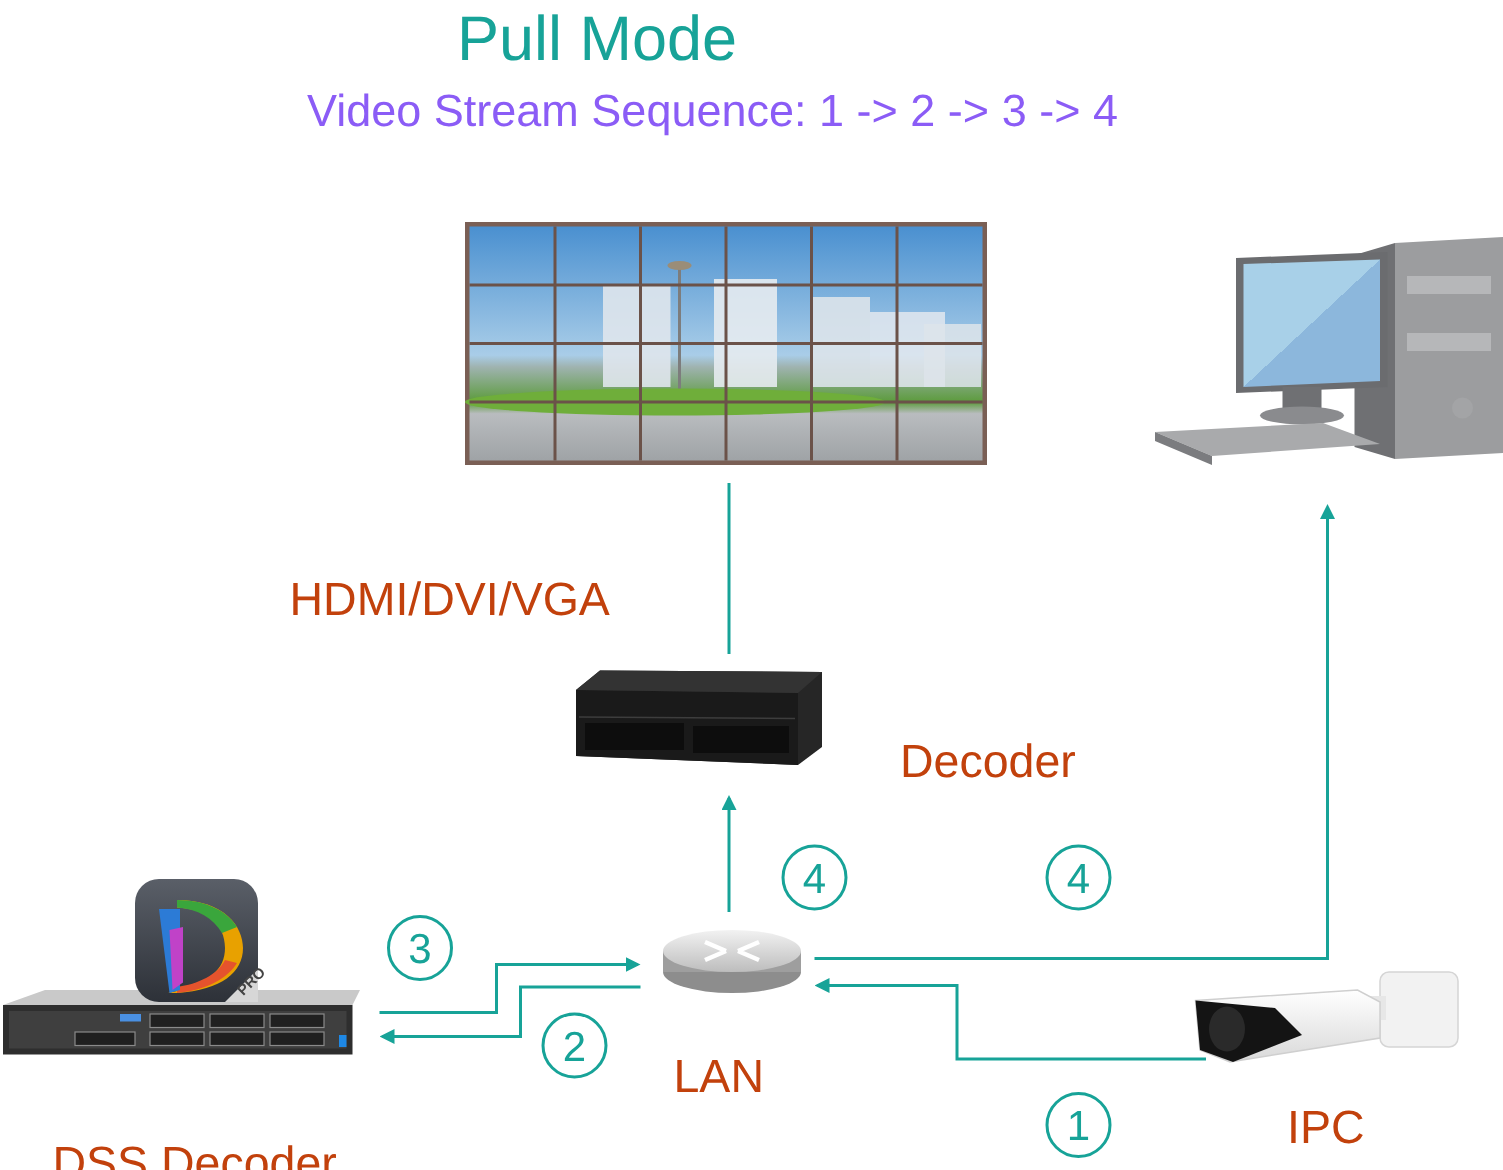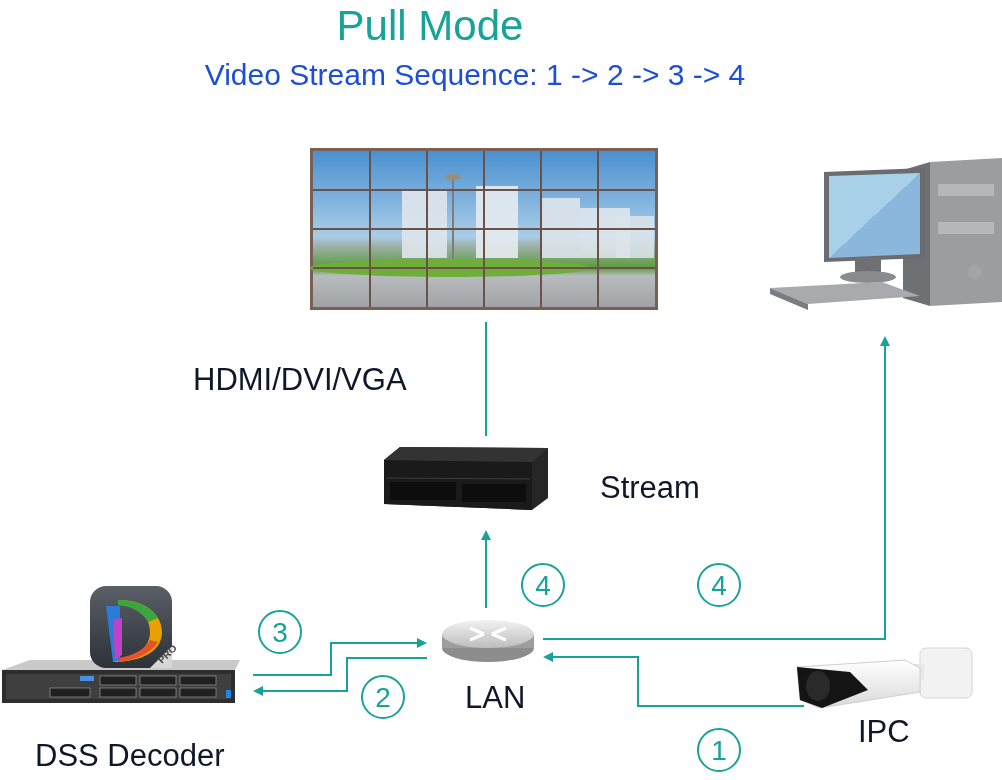--- a/index.html
+++ b/index.html
@@ -1,21 +1,21 @@
 <!DOCTYPE html>
 <html><head>
 <meta charset="utf-8">
 <style>
   html, body { margin: 0; padding: 0; background: #ffffff; }
   body { width: 1002px; height: 780px; position: relative; overflow: hidden;
          font-family: "Liberation Sans", "DejaVu Sans", sans-serif; }
   .abs { position: absolute; }
-  .title { left: 0; width: 796px; top: 2px; text-align: center; font-size: 42px; color: #17a398; margin-left: 32px; }
-  .subtitle { left: 0; width: 950px; top: 58px; text-align: center; font-size: 30px; color: #1d4ed8; }
-  .label { font-size: 31px; color: #0f172a; white-space: nowrap; }
+  .title { left: 0; width: 796px; top: 2px; text-align: center; font-size: 42px; color: #17a398; }
+  .subtitle { left: 0; width: 950px; top: 58px; text-align: center; font-size: 30px; color: #8b5cf6; }
+  .label { font-size: 31px; color: #c2410c; white-space: nowrap; margin-top: 20px; }
   svg { position: absolute; left: 0; top: 0; }
   .num { font-family: "Liberation Sans", sans-serif; font-size: 28px; fill: #17a398; text-anchor: middle; }
 </style>
 </head>
 <body>
 
 <div class="abs title">Pull Mode</div>
 <div class="abs subtitle">Video Stream Sequence: 1 -&gt; 2 -&gt; 3 -&gt; 4</div>
 
 <svg width="1002" height="780" viewBox="0 0 1002 780">
@@ -167,16 +167,16 @@
         <text class="num" x="719" y="595" id="s4b">4</text>
       </g>
     <g>
         <circle cx="719" cy="750" r="21" fill="none" stroke="#17a398" stroke-width="2"></circle>
         <text class="num" x="719" y="760" id="s1">1</text>
       </g>
   </g>
 </svg>
 
 <div class="abs label" style="left:193px; top:362px;">HDMI/DVI/VGA</div>
-<div class="abs label" style="left:600px; top:470px;">Stream</div>
-<div class="abs label" style="left:465px; top:680px;">LAN</div>
+<div class="abs label" style="left:600px; top:470px;">Decoder</div>
+<div class="abs label" style="left:449px; top:680px;">LAN</div>
 <div class="abs label" style="left:35px; top:738px;">DSS Decoder</div>
 <div class="abs label" style="left:858px; top:714px;">IPC</div>
 
 </body></html>

